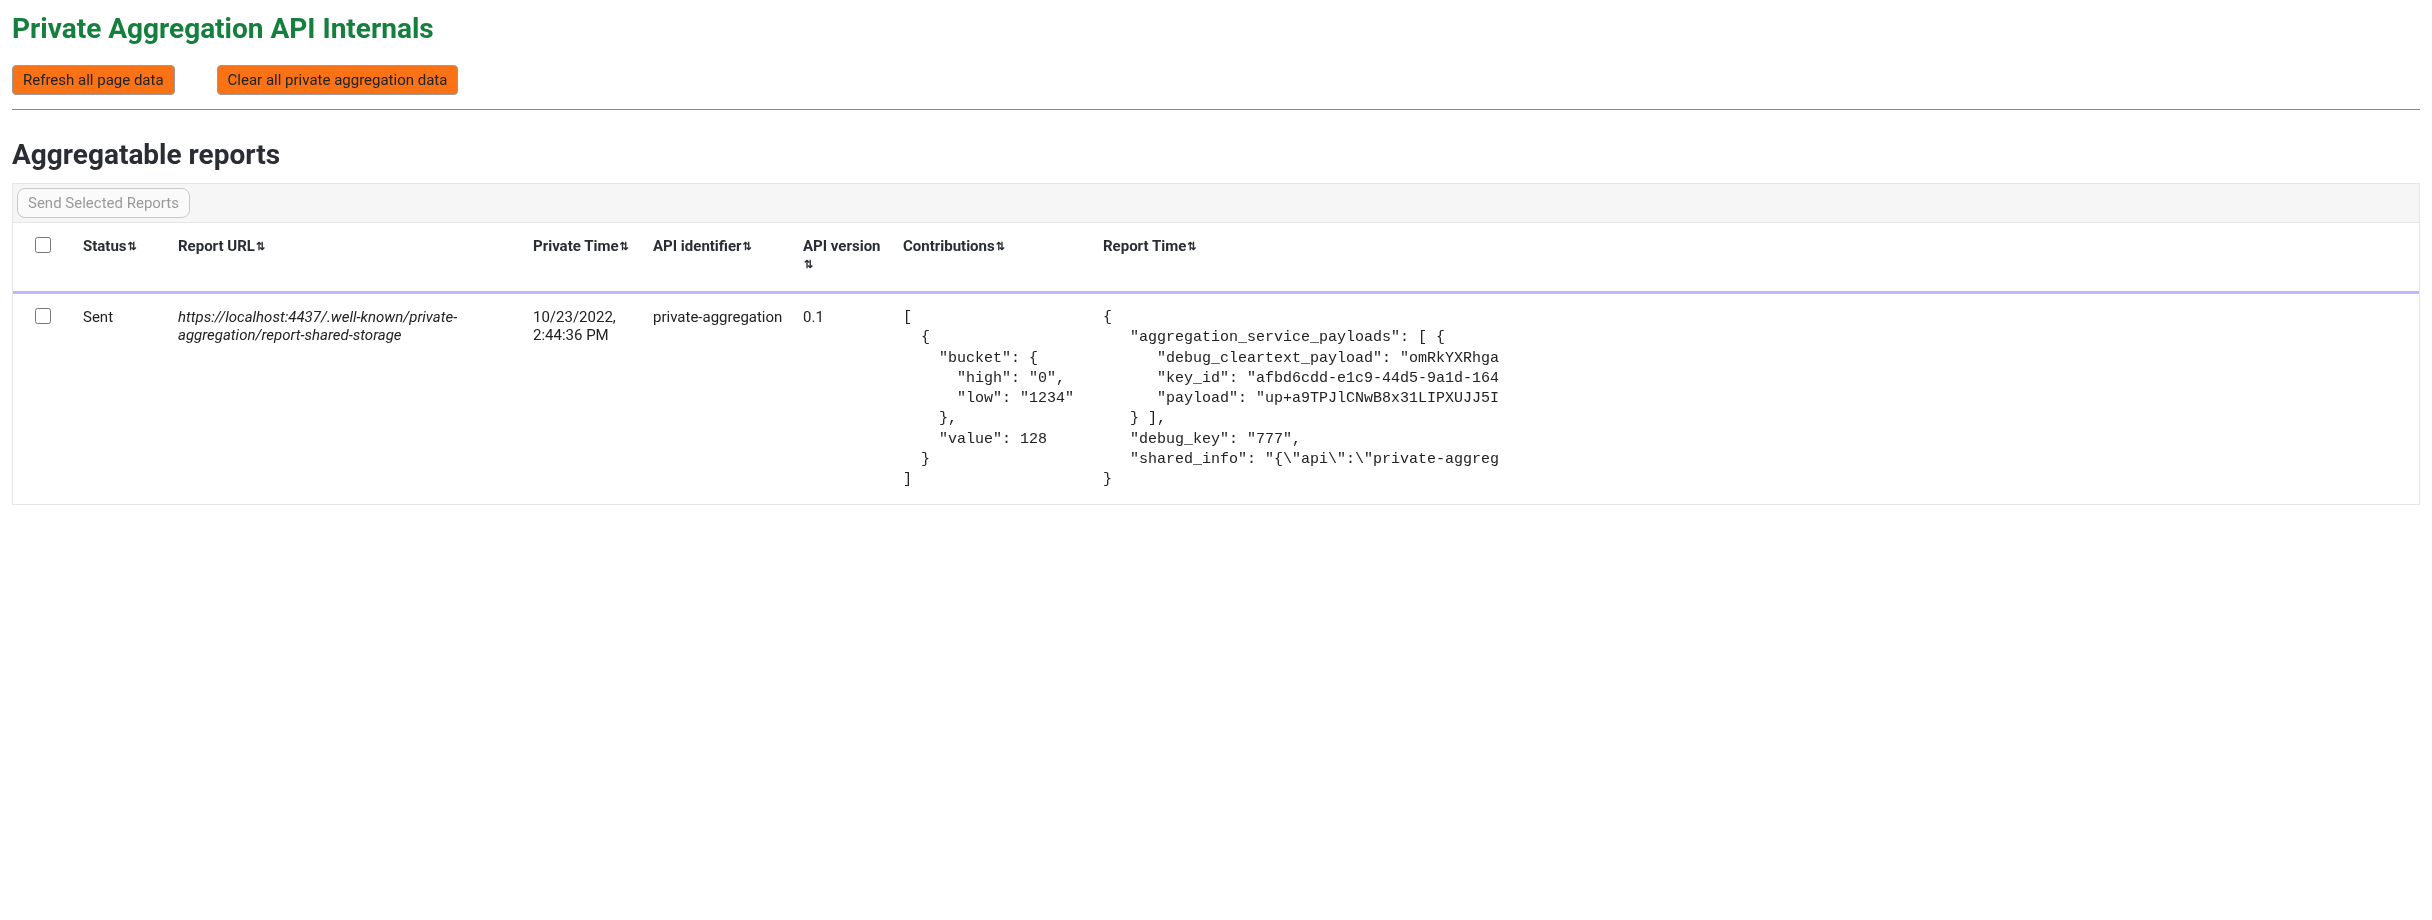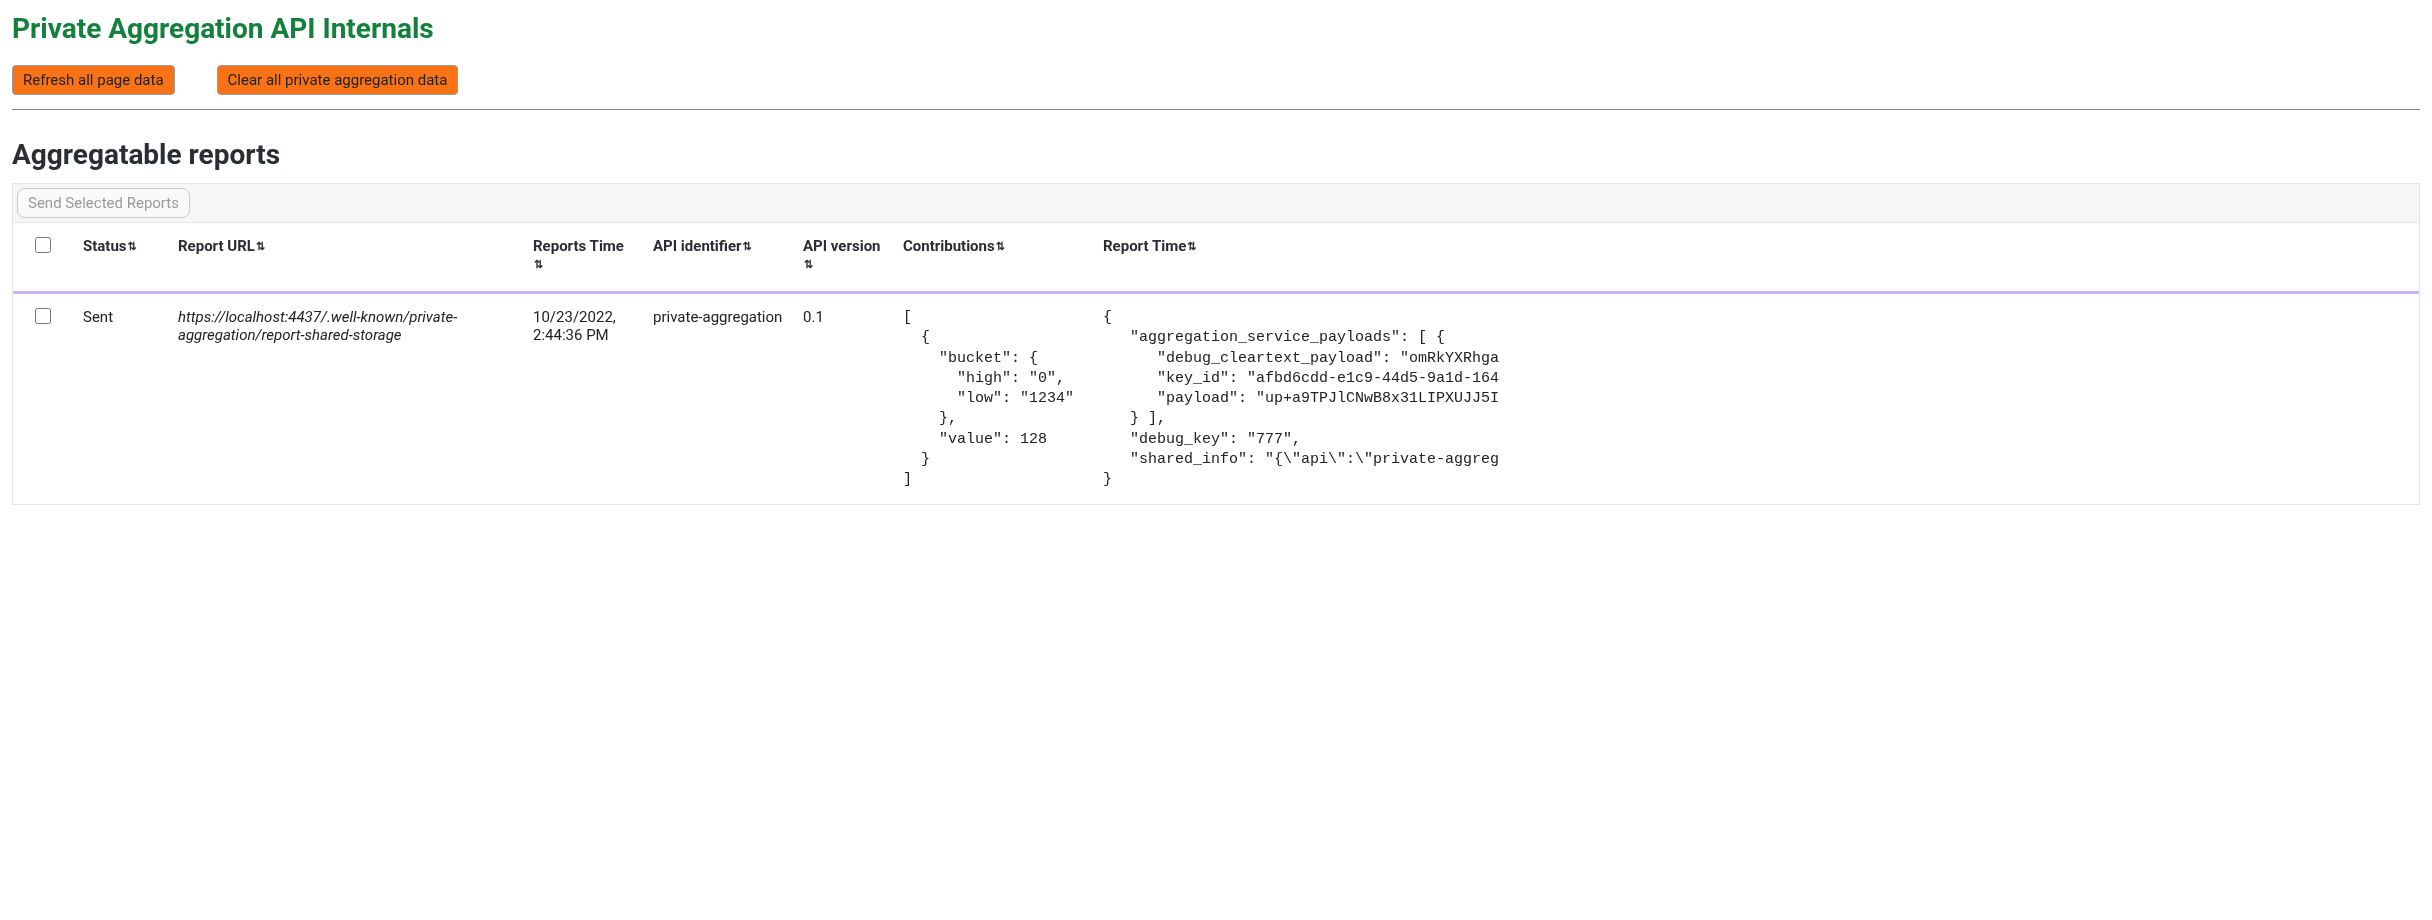--- a/index.html
+++ b/index.html
@@ -152,21 +152,21 @@
         <th class="col-check">
           <input type="checkbox" style="">
         </th>
         <th class="col-status">
           <span>Status</span><span class="sort-icon">⇅</span>
         </th>
         <th class="col-url">
           <span>Report URL</span><span class="sort-icon">⇅</span>
         </th>
         <th class="col-time">
-          <span>Reports Time</span><span class="sort-icon">⇅</span>
+          <span>Private Time</span><span class="sort-icon">⇅</span>
         </th>
         <th class="col-api-id">
           <span>API identifier</span><span class="sort-icon">⇅</span>
         </th>
         <th class="col-api-ver">
           <span>API version</span><span class="sort-icon">⇅</span>
         </th>
         <th class="col-contrib">
           <span>Contributions</span><span class="sort-icon">⇅</span>
         </th>

